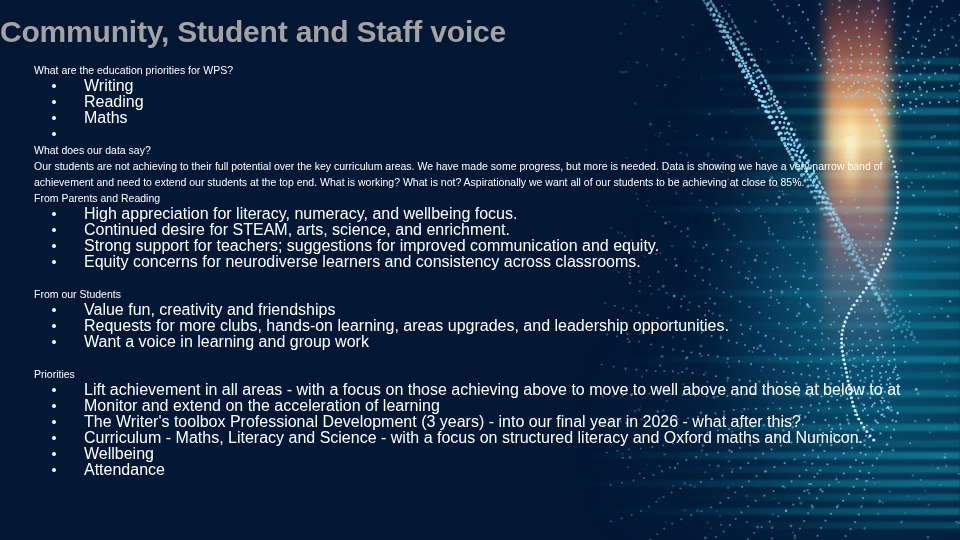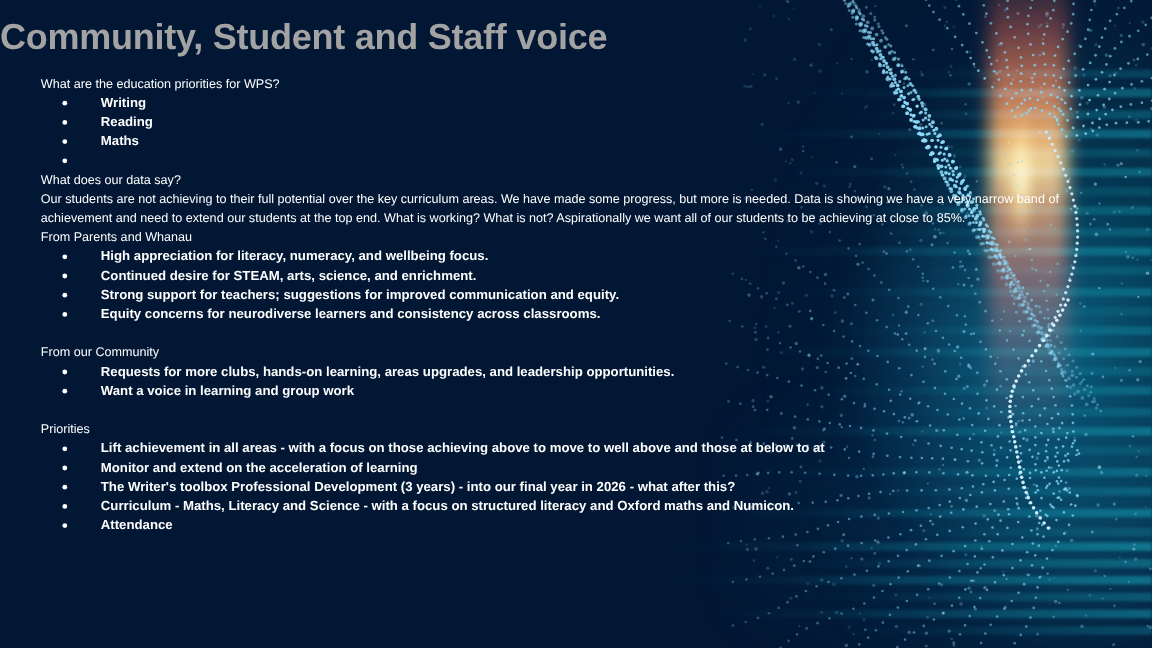--- a/index.html
+++ b/index.html
@@ -165,24 +165,23 @@
 
   ul.bullets {
     list-style: none;
     margin: 0;
     padding: 0;
   }
   ul.bullets > li {
     position: relative;
     padding-left: 50px;
     line-height: 16px;
-    font-size: 11px;
+    font-size: 16px;
     color: #ffffff;
     white-space: nowrap;
-    font-weight: bold;
   }
   ul.bullets > li .bullet-dot {
     position: absolute;
     left: 18px;
     top: 6px;
     width: 4px;
     height: 4px;
     border-radius: 50%;
     background: #ffffff;
   }
@@ -2243,21 +2242,21 @@
         <li>
           <span class="bullet-dot"></span>
         </li>
       </ul>
 
       <div class="spacer"></div>
 
       <p class="lead">What does our data say?</p>
       <p class="para">Our students are not achieving to their full potential over the key curriculum areas. We have made some progress, but more is needed.   Data is showing we have a very narrow band of achievement and need to extend our students at the top end. What is working? What is not?  Aspirationally we want all of our students to be achieving at close to 85%.</p>
 
-      <p class="lead">From Parents and Whanau</p>
+      <p class="lead">From Parents and Reading</p>
       <ul class="bullets">
         <li>
           <span class="bullet-dot"></span>
           <span>High appreciation for literacy, numeracy, and wellbeing focus.</span>
         </li>
         <li>
           <span class="bullet-dot"></span>
           <span>Continued desire for STEAM,  arts, science, and enrichment.</span>
         </li>
         <li>
@@ -2265,22 +2264,26 @@
           <span>Strong support for teachers; suggestions for improved communication and equity.</span>
         </li>
         <li>
           <span class="bullet-dot"></span>
           <span>Equity concerns for neurodiverse learners and consistency across classrooms.</span>
         </li>
       </ul>
 
       <div class="spacer"></div>
 
-      <p class="lead">From our Community</p>
+      <p class="lead">From our Students</p>
       <ul class="bullets">
+        <li>
+          <span class="bullet-dot"></span>
+          <span>Value fun, creativity and friendships</span>
+        </li>
         <li>
           <span class="bullet-dot"></span>
           <span>Requests for more clubs, hands-on learning, areas upgrades, and leadership opportunities.</span>
         </li>
         <li>
           <span class="bullet-dot"></span>
           <span>Want a voice in learning and group work</span>
         </li>
       </ul>
 
@@ -2299,19 +2302,23 @@
         <li>
           <span class="bullet-dot"></span>
           <span>The Writer's toolbox Professional Development (3 years) - into our final year in 2026 - what after this?</span>
         </li>
         <li>
           <span class="bullet-dot"></span>
           <span>Curriculum - Maths, Literacy and Science - with a focus on structured literacy and Oxford maths and Numicon.</span>
         </li>
         <li>
           <span class="bullet-dot"></span>
+          <span>Wellbeing</span>
+        </li>
+        <li>
+          <span class="bullet-dot"></span>
           <span>Attendance</span>
         </li>
       </ul>
 
     </div>
   </div>
 </div>
 
 </body></html>

